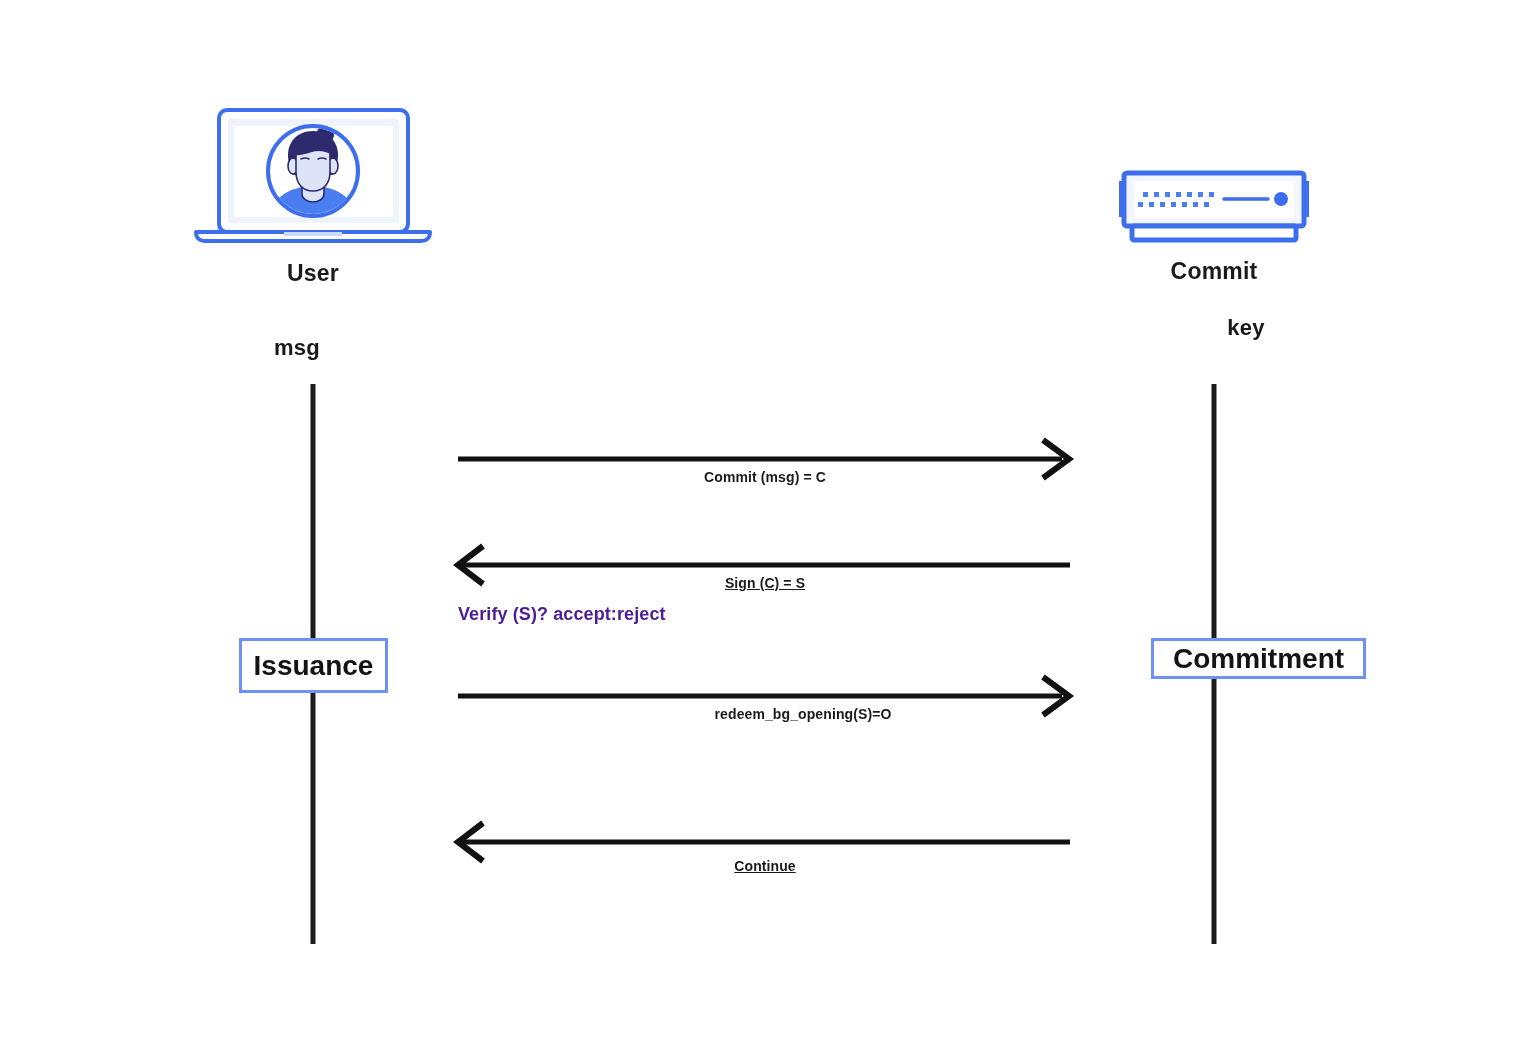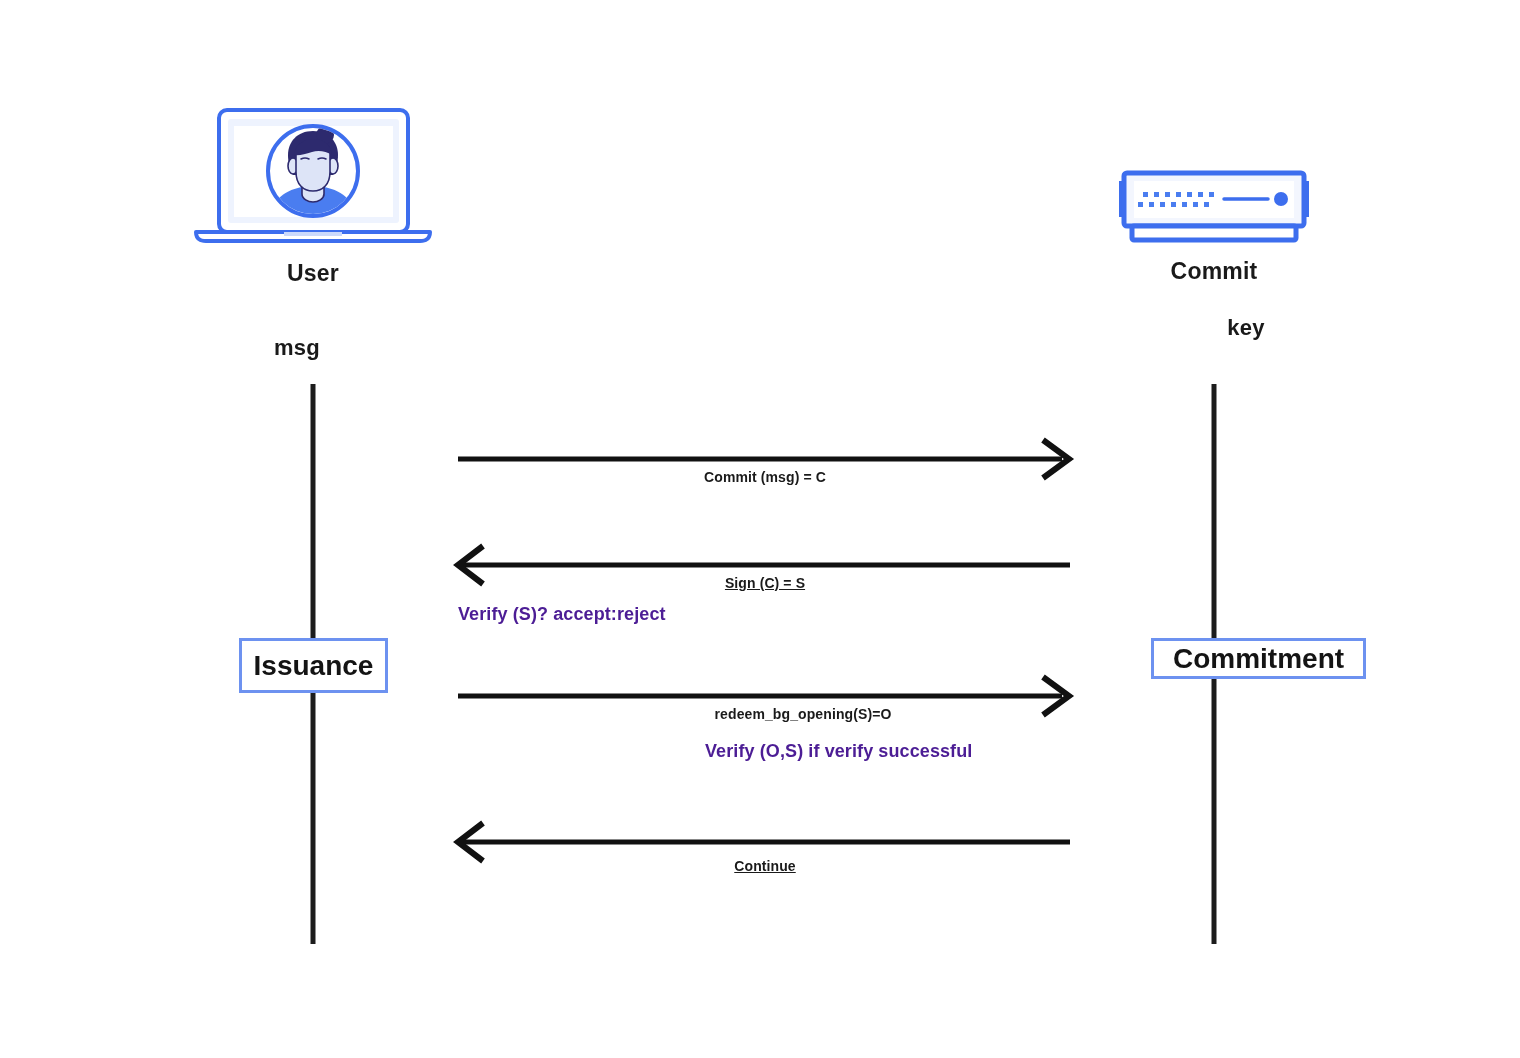--- a/index.html
+++ b/index.html
@@ -181,21 +181,20 @@
 
   <div class="lbl center actor-name" style="left:1214px; top:271px;">Commit</div>
   <div class="lbl center actor-sub" style="left:1214px; top:328px;margin-left:32px;">key</div>
 
   <div class="lbl center msg-label" style="left:765px; top:459px;">Commit (msg) = C</div>
   <div class="lbl center msg-label" style="left:765px; top:565px;text-decoration:underline;">Sign (C) = S</div>
   <div class="lbl center msg-label" style="left:803px; top:696px;">redeem_bg_opening(S)=O</div>
   <div class="lbl center msg-label" style="left:765px; top:848px;text-decoration:underline;">Continue</div>
 
   <div class="lbl note-label" style="left:458px; top:605px;">Verify (S)? accept:reject</div>
-  <div class="lbl note-label" style="left:705px; top:742px;">Verify (O,S) if verify successful</div>
 
   <div class="box" style="left:239px; top:638px; width:149px; height:55px;">
     <span class="box-text">Issuance</span>
   </div>
 
   <div class="box" style="left:1107px; top:638px; width:215px; height:41px;margin-left:44px;">
     <span class="box-text">Commitment</span>
   </div>
 
 </div>

